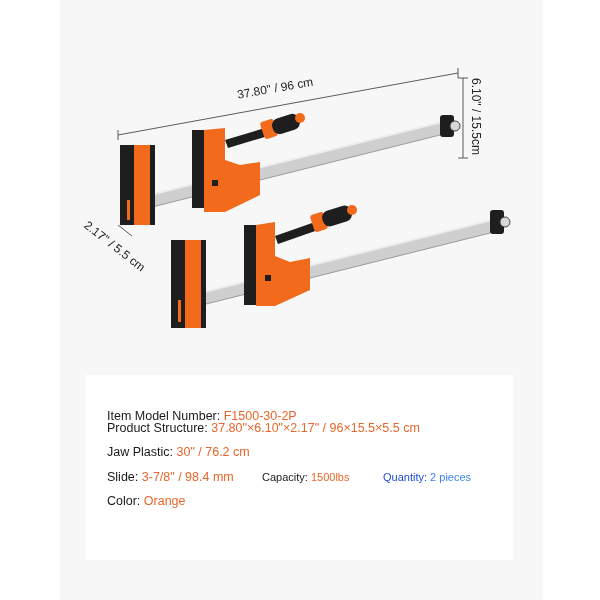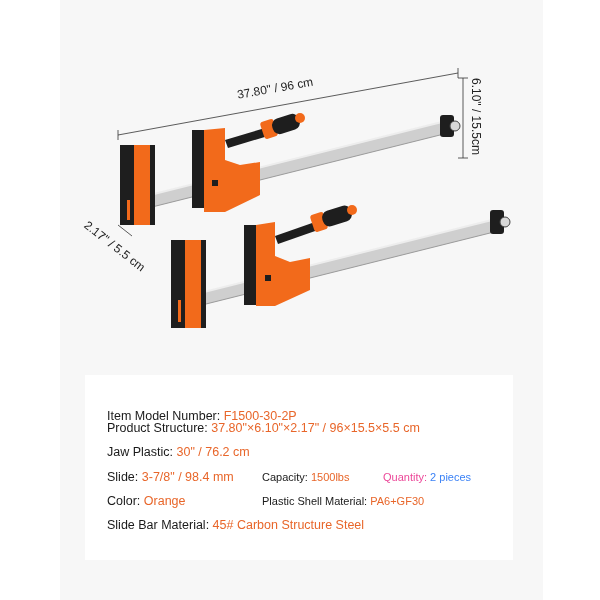--- a/index.html
+++ b/index.html
@@ -124,28 +124,20 @@
   </div>
   <div class="spec-row" style="top:94px;">
     <span class="lbl">Slide:</span>
     <span class="val">3-7/8" / 98.4 mm</span>
   </div>
   <div class="spec-inline" style="left:177px; top:94px;">
     <span class="lbl" style="color:#1a1a1a">Capacity:</span>
     <span class="val" style="color:#e8662a">1500lbs</span>
   </div>
   <div class="spec-inline" style="left:298px; top:94px;">
-    <span class="lbl" style="color:#ec4899">Quantity:</span>
+    <span class="lbl" style="color:#1d4ed8">Quantity:</span>
     <span class="val" style="color:#3b82f6">2 pieces</span>
   </div>
   <div class="spec-row" style="top:118px;">
     <span class="lbl">Color:</span>
     <span class="val">Orange</span>
   </div>
-  <div class="spec-inline" style="left:177px; top:118px;">
-    <span class="lbl" style="color:#1a1a1a">Plastic Shell Material:</span>
-    <span class="val" style="color:#e8662a">PA6+GF30</span>
-  </div>
-  <div class="spec-row" style="top:142px;">
-    <span class="lbl">Slide Bar Material:</span>
-    <span class="val">45# Carbon Structure Steel</span>
-  </div>
 </div>
 
 </body></html>

